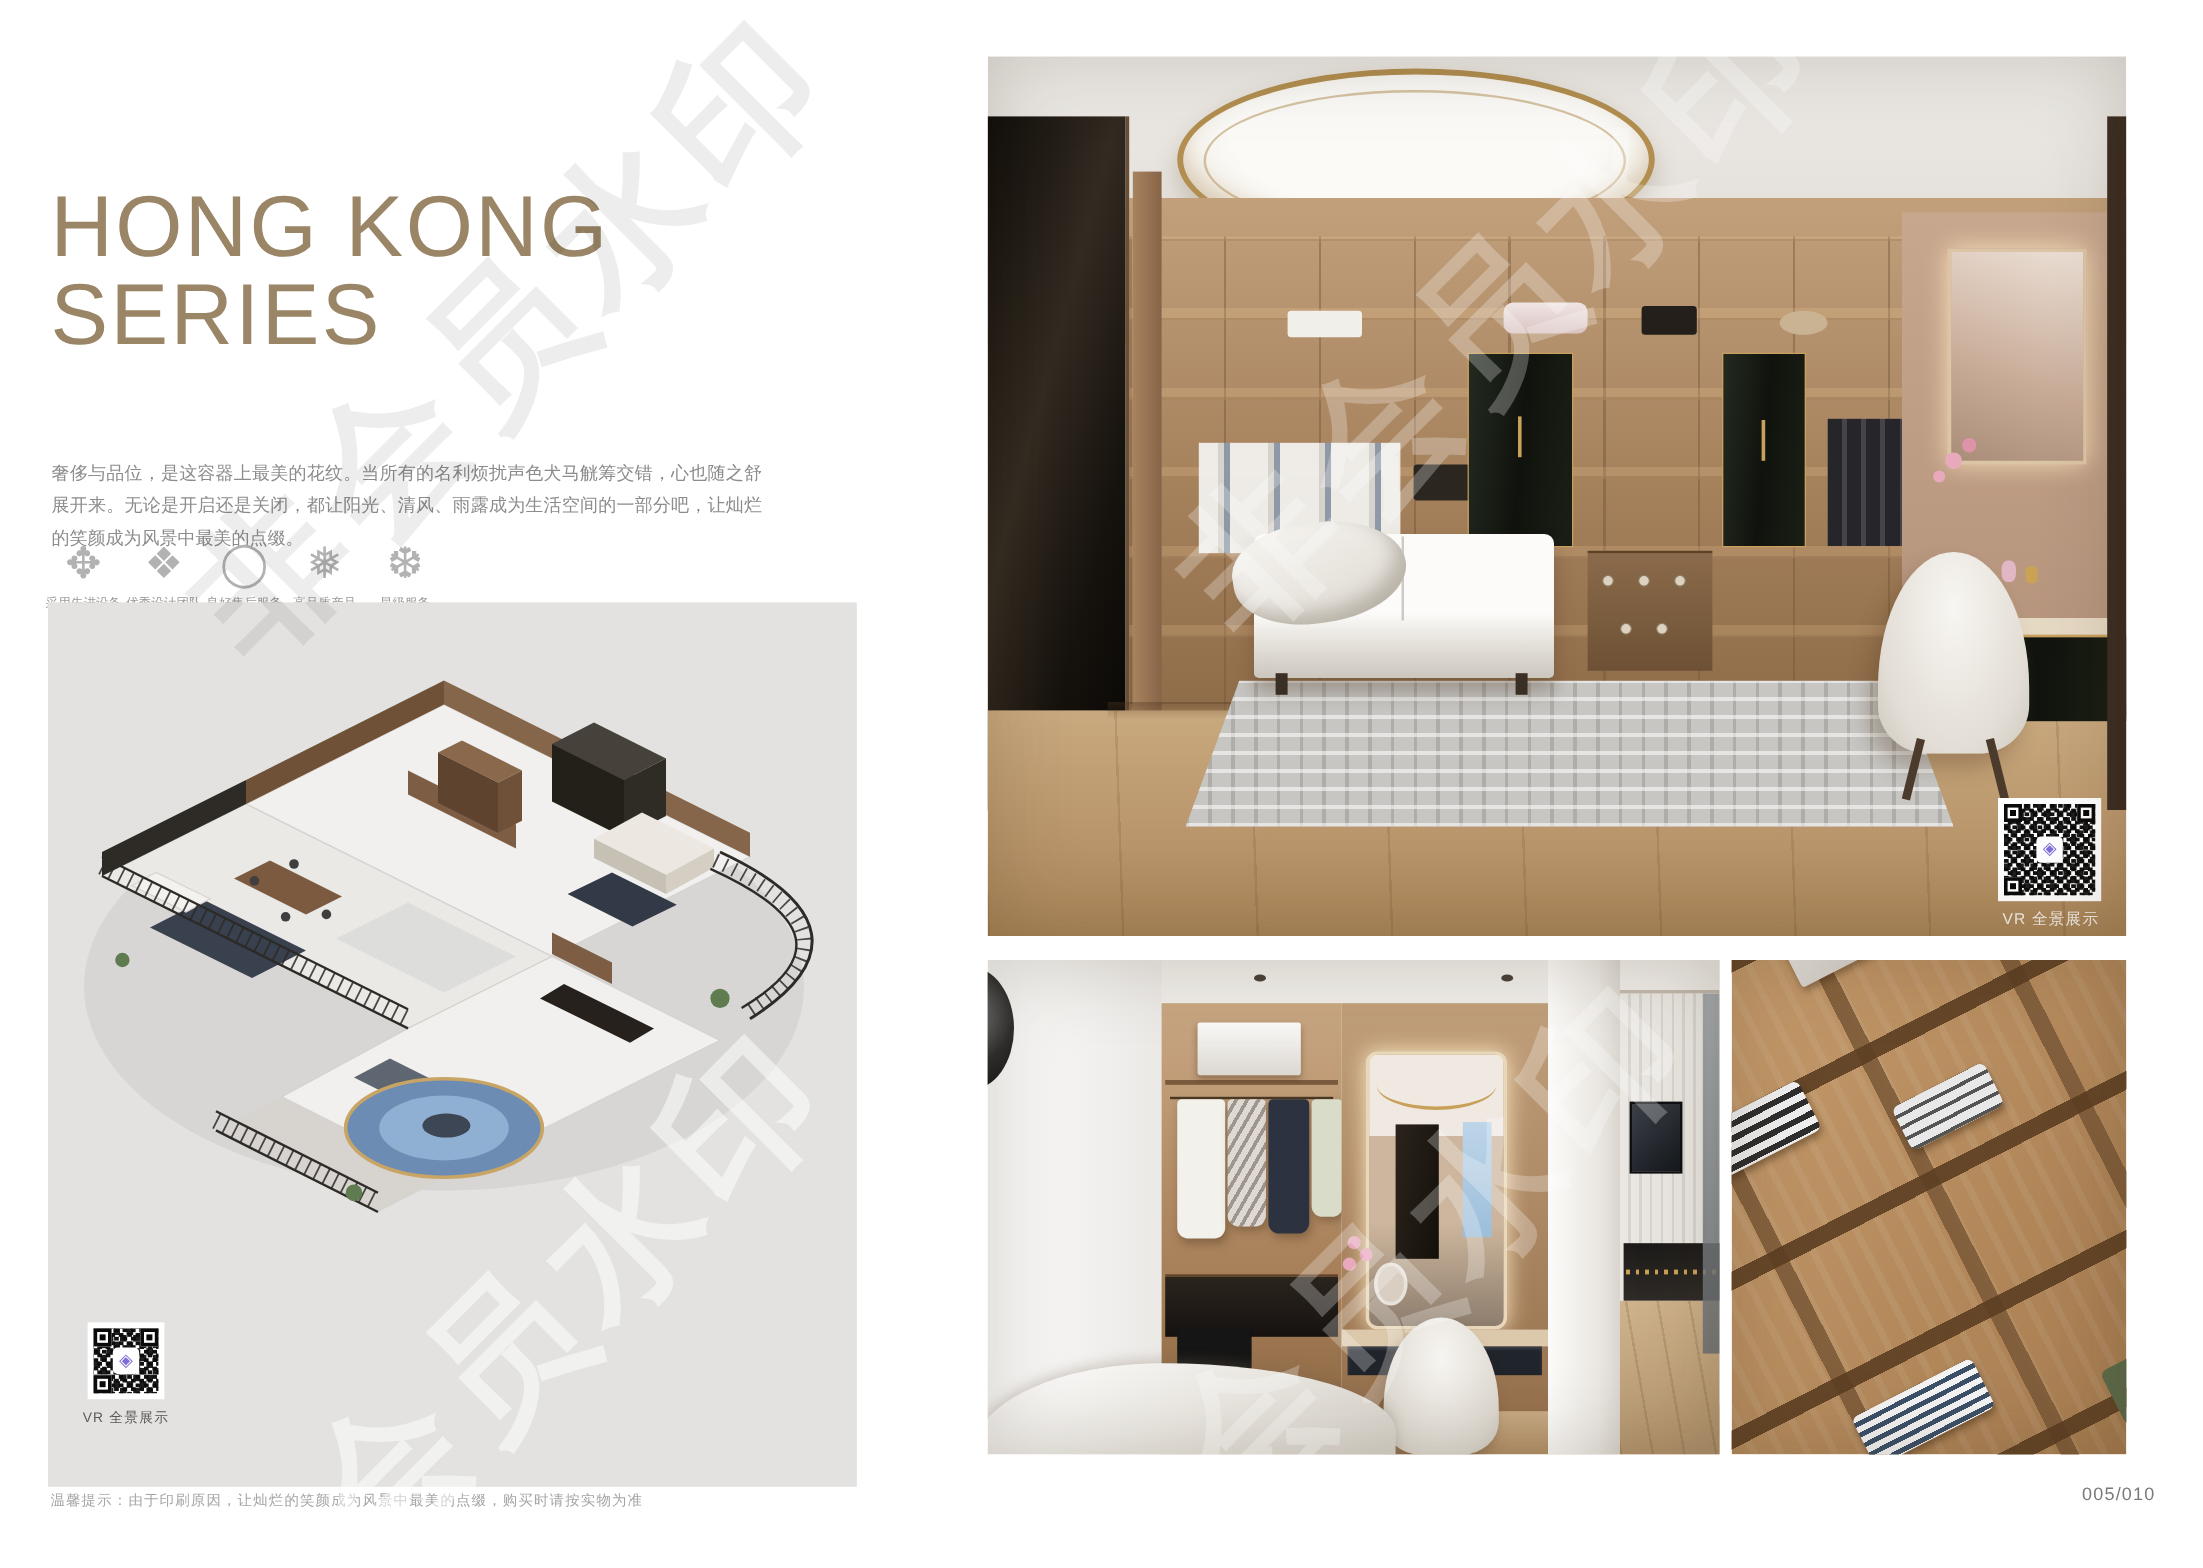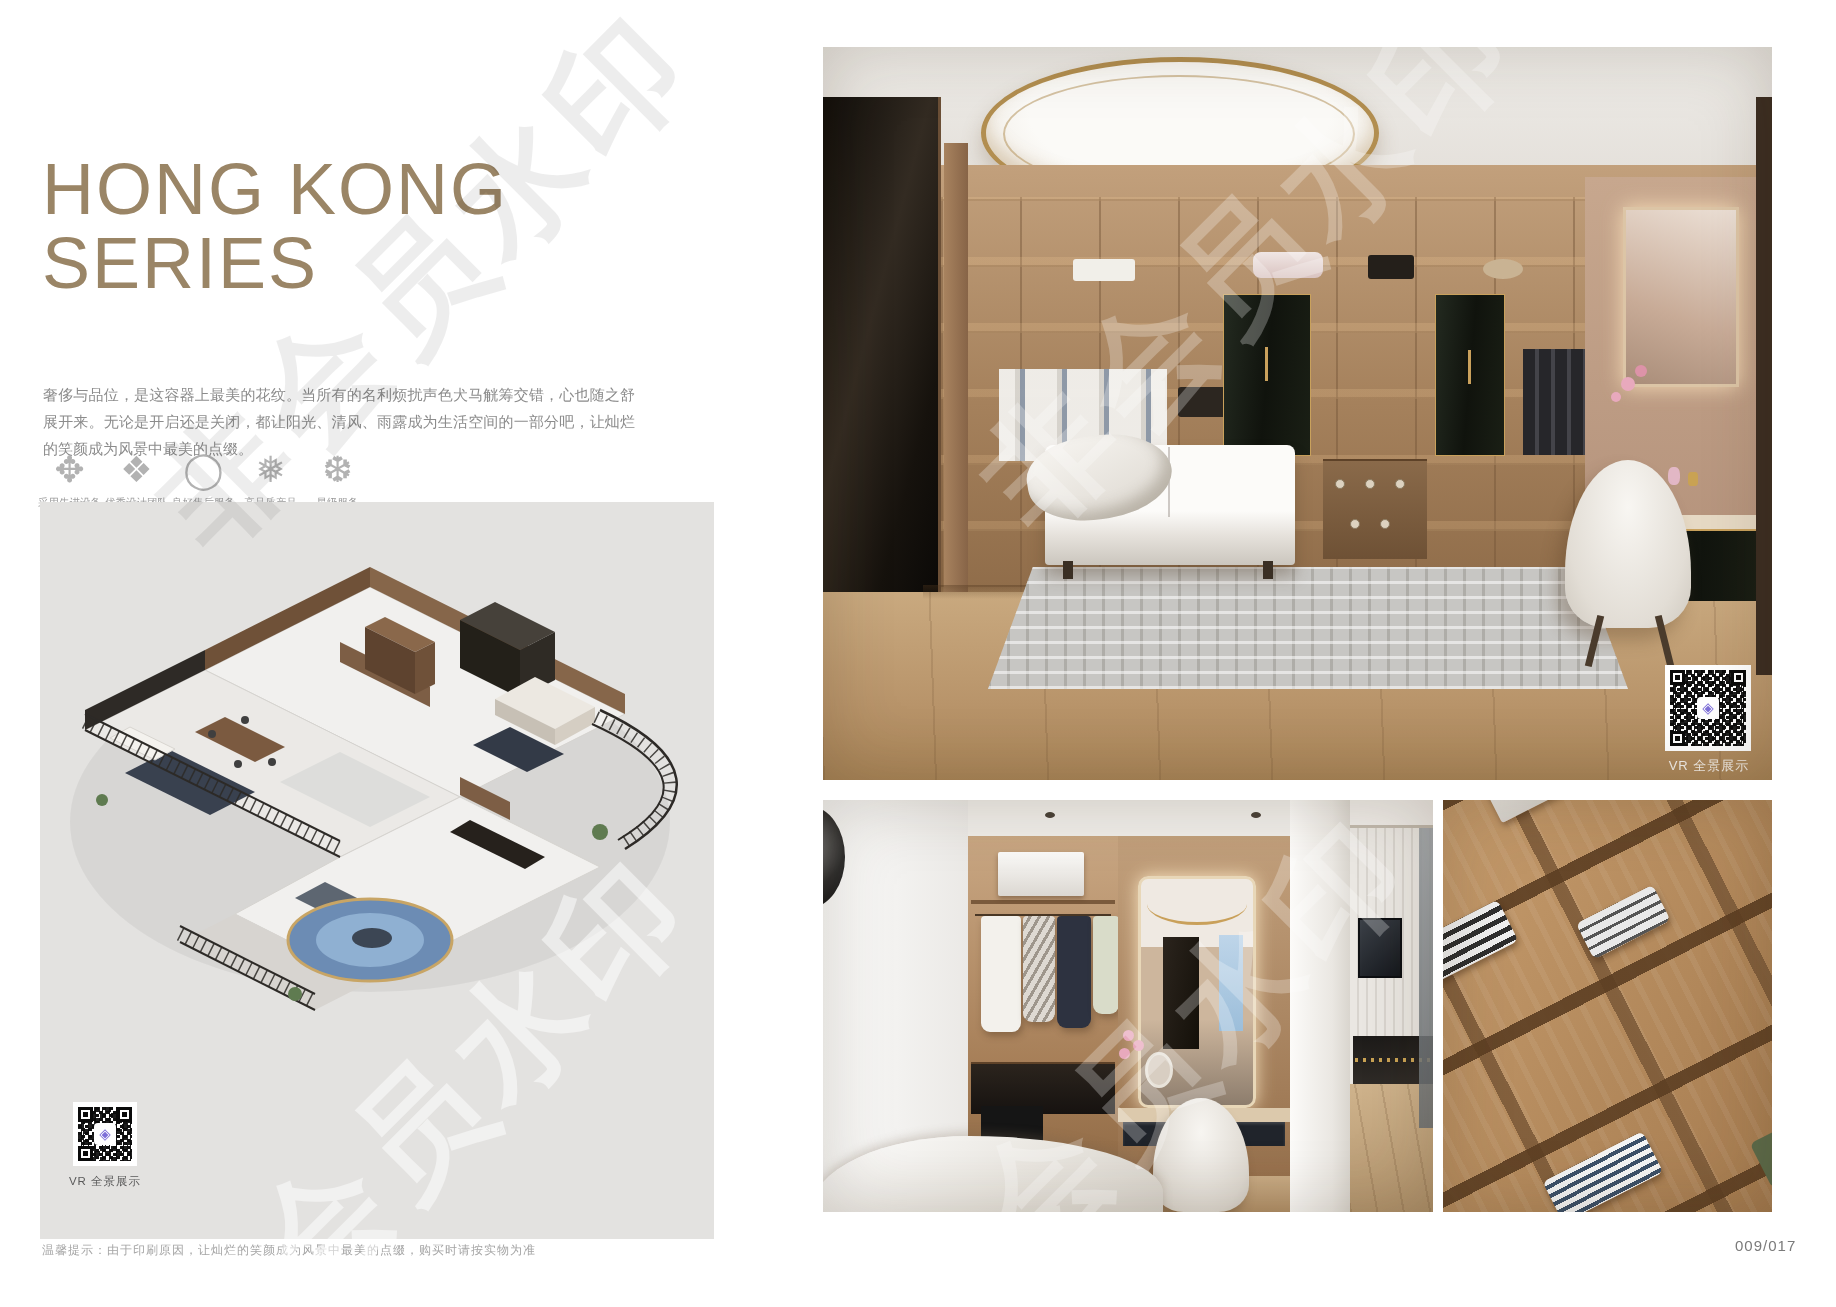--- a/index.html
+++ b/index.html
@@ -444,20 +444,20 @@
     <div class="abs s-rot">
       <div class="s-stack" style="left:120px; top:148px; width:96px; height:46px; background:repeating-linear-gradient(180deg,#efefef 0 6px,#2e2e2e 6px 11px);"></div>
       <div class="s-stack" style="left:275px; top:205px; width:86px; height:40px; background:repeating-linear-gradient(180deg,#e8e8e8 0 7px,#555 7px 10px);"></div>
       <div class="s-stack" style="left:128px; top:420px; width:112px; height:46px; background:repeating-linear-gradient(180deg,#f4f4f4 0 5px,#3c5068 5px 9px);"></div>
       <div class="s-box"></div>
       <div class="s-green"></div>
     </div>
   </figure>
 
   <p class="footnote">温馨提示：由于印刷原因，让灿烂的笑颜成为风景中最美的点缀，购买时请按实物为准</p>
-  <span class="page-number">009/017</span>
+  <span class="page-number">005/010</span>
 
   <div class="wm wm-dark" style="left:80px;  top:195px;">非会员水印</div>
   <div class="wm wm-light" style="left:905px; top:175px;">非会员水印</div>
   <div class="wm wm-gray" style="left:80px;  top:1040px;">非会员水印</div>
   <div class="wm wm-light" style="left:800px; top:1000px;">非会员水印</div>
 
 </div>
 
 </body></html>

